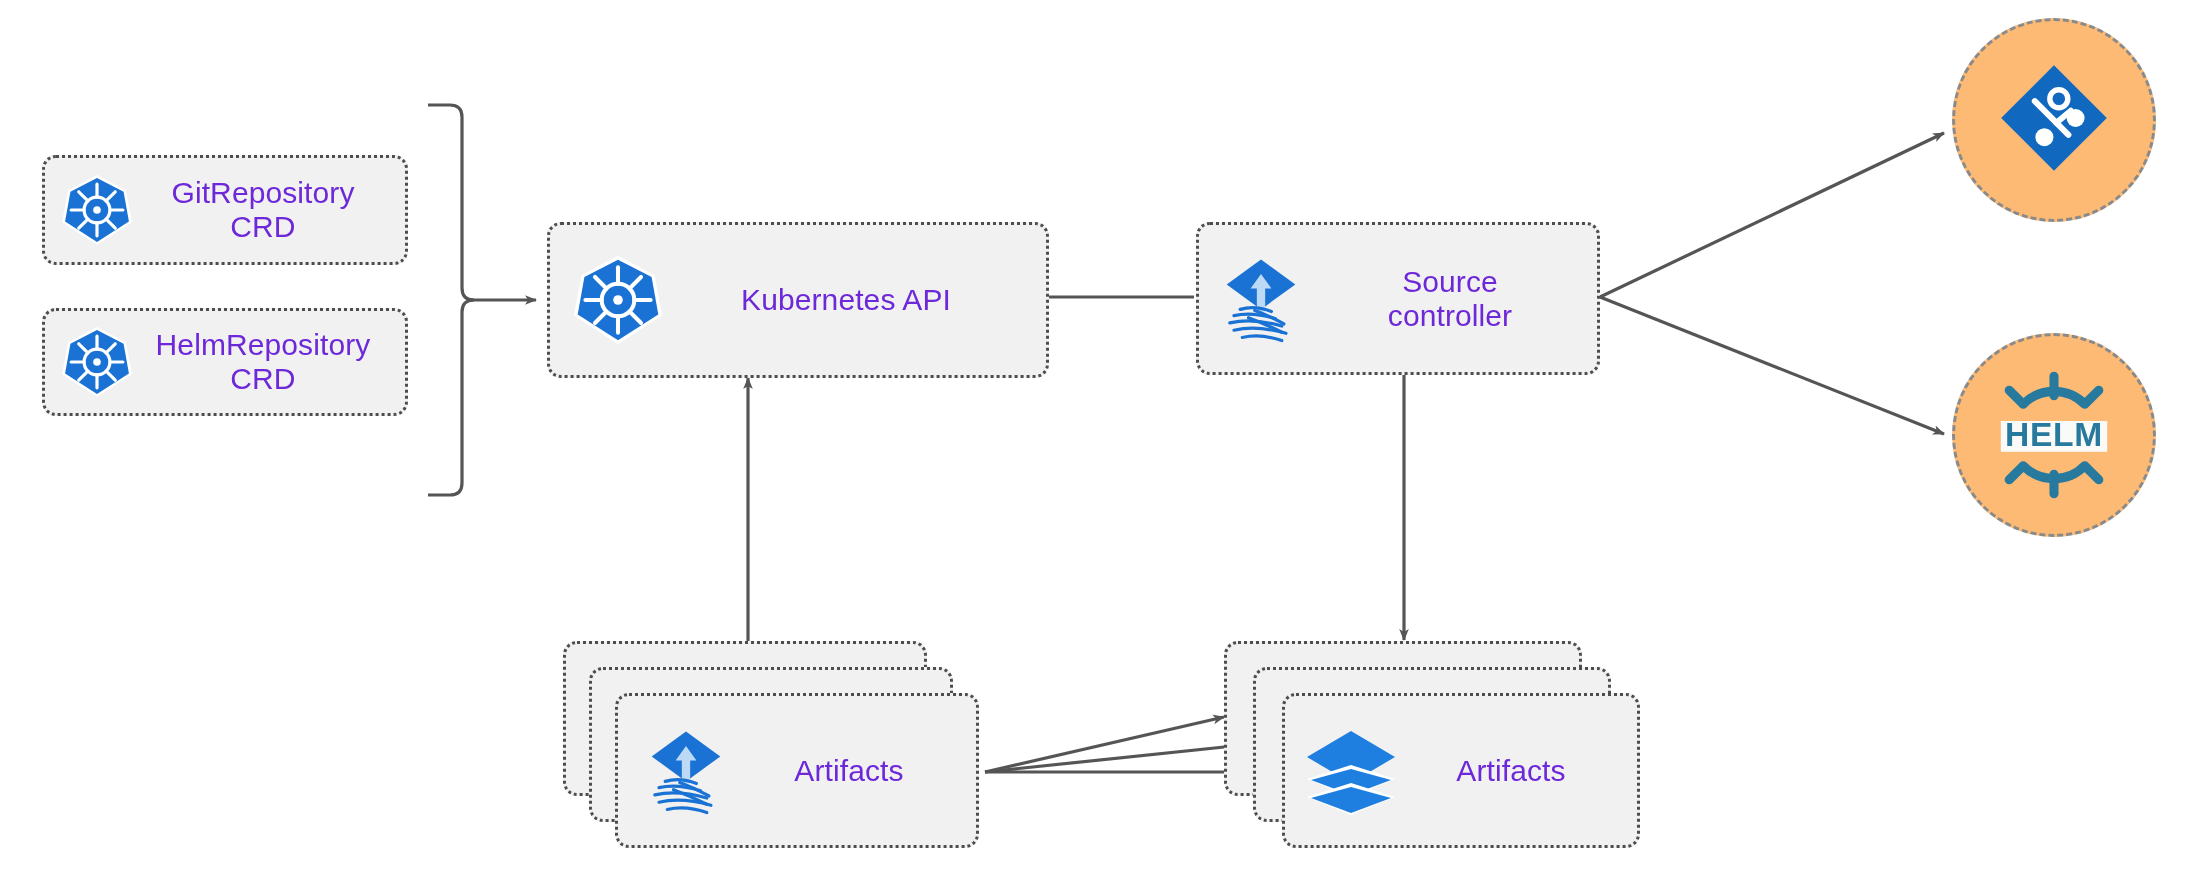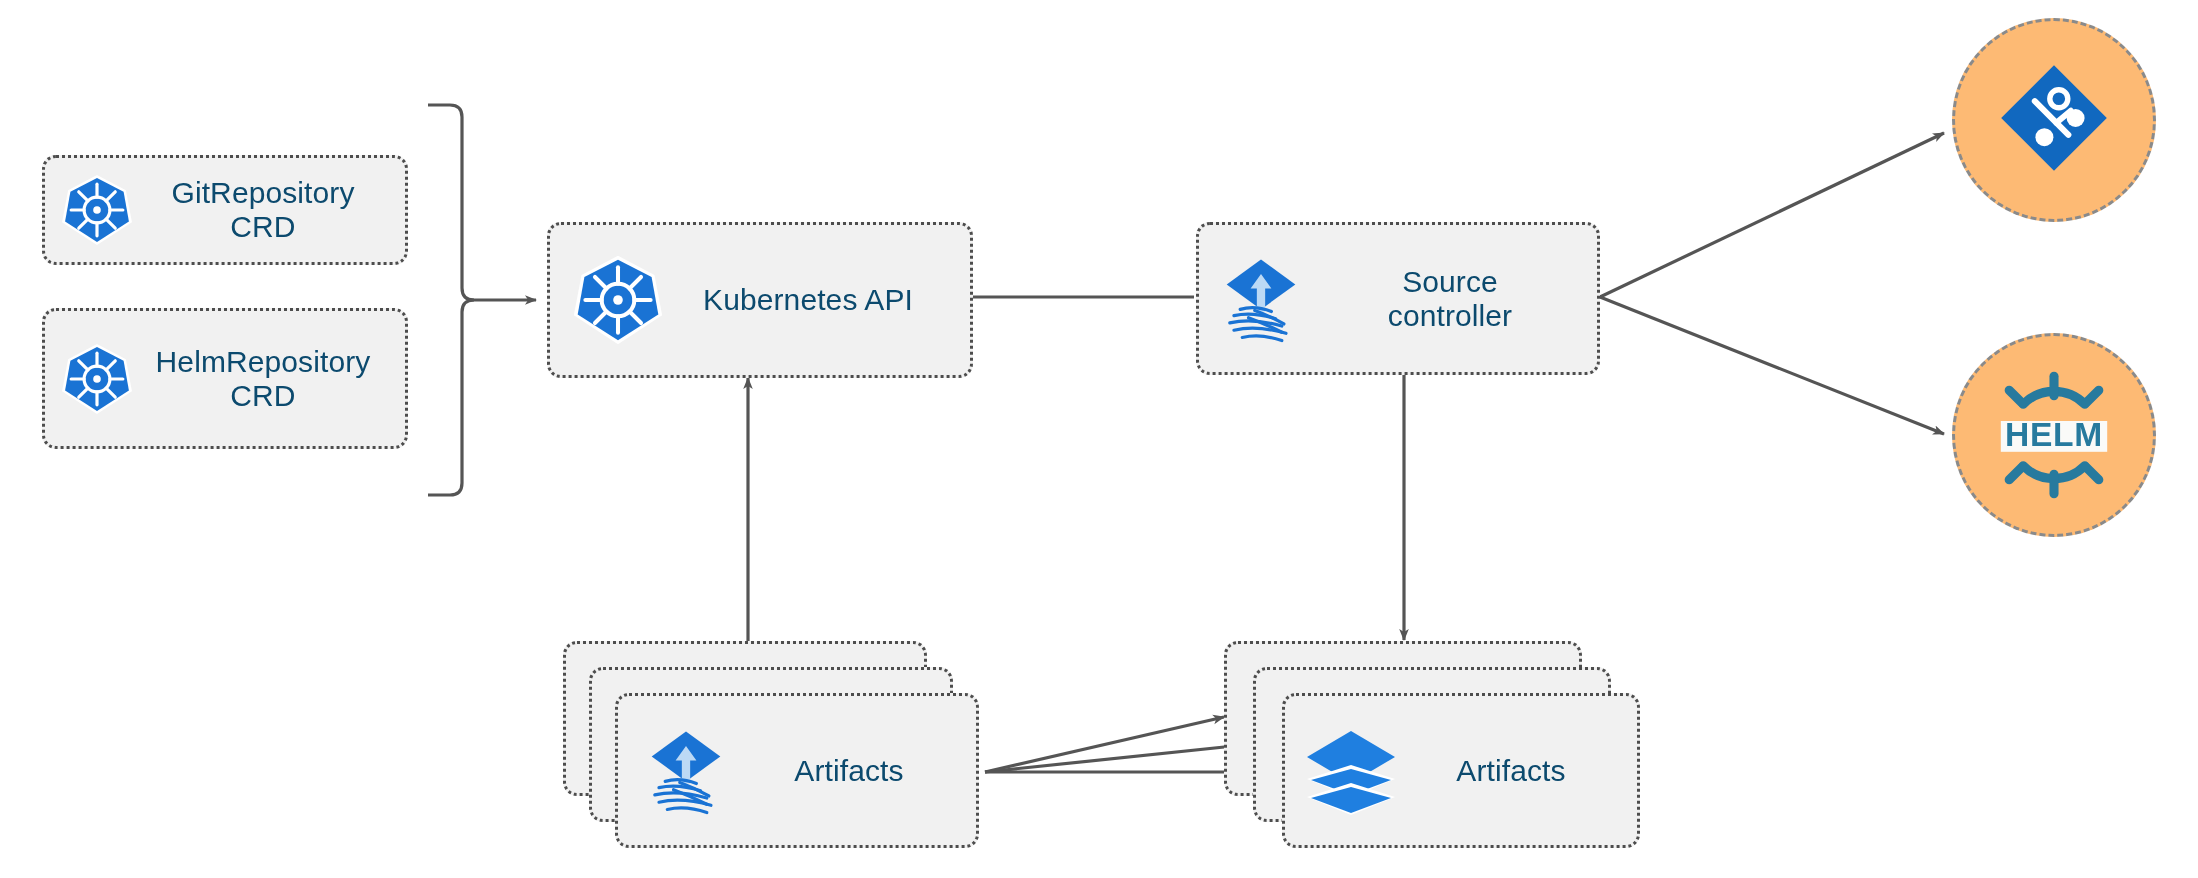--- a/index.html
+++ b/index.html
@@ -5,21 +5,21 @@
   html,body{margin:0;padding:0;background:#ffffff;}
   body{width:2198px;height:878px;overflow:hidden;
        font-family:"Liberation Sans","DejaVu Sans",sans-serif;}
   #stage{position:relative;width:2198px;height:878px;background:#fff;}
   #wires{position:absolute;left:0;top:0;width:2198px;height:878px;}
   .node{position:absolute;box-sizing:border-box;background:#f1f1f1;
         border:3px dotted #4d4d4d;border-radius:14px;
         display:flex;align-items:center;}
   .node.ghost{background:#f1f1f1;}
   .ico{flex:0 0 auto;display:flex;align-items:center;justify-content:center;}
-  .lbl{flex:1 1 auto;text-align:center;color:#0c4a6e;line-height:1.12;
+  .lbl{flex:1 1 auto;text-align:center;color:#6d28d9;line-height:1.12;
        font-size:30px;letter-spacing:.1px;white-space:pre-line;}
   .circ{position:absolute;box-sizing:border-box;border:3px dashed #8a8a8a;
         border-radius:50%;background:#fdba74;display:flex;
         align-items:center;justify-content:center;}
 </style>
 </head>
 <body>
 
 <div id="stage">
 
@@ -60,21 +60,21 @@
           <line x1="74" y1="26" x2="62" y2="38"></line>
           <line x1="38" y1="62" x2="26" y2="74"></line>
         </g>
         <circle cx="50" cy="50" r="5" fill="#fff"></circle>
       </svg>
     </span>
     <span class="lbl">GitRepository
 CRD</span>
   </div>
 
-  <div class="node" style="left:42px;top:308px;width:366px;height:141px;padding:0 14px;">
+  <div class="node" style="left:42px;top:308px;width:366px;height:108px;padding:0 14px;">
     <span class="ico">
       <svg width="76" height="76" viewBox="0 0 100 100">
         <polygon points="50,4 88,24 96,66 50,96 4,66 12,24" fill="#ffffff"></polygon>
         <polygon points="50,8 85,26 92,65 50,92 8,65 15,26" fill="#1a73d4"></polygon>
         <g stroke="#fff" stroke-width="4.2" fill="none" stroke-linecap="round">
           <circle cx="50" cy="50" r="17"></circle>
           <line x1="50" y1="16" x2="50" y2="33"></line>
           <line x1="50" y1="67" x2="50" y2="84"></line>
           <line x1="16" y1="50" x2="33" y2="50"></line>
           <line x1="67" y1="50" x2="84" y2="50"></line>
@@ -83,21 +83,21 @@
           <line x1="74" y1="26" x2="62" y2="38"></line>
           <line x1="38" y1="62" x2="26" y2="74"></line>
         </g>
         <circle cx="50" cy="50" r="5" fill="#fff"></circle>
       </svg>
     </span>
     <span class="lbl">HelmRepository
 CRD</span>
   </div>
 
-  <div class="node" style="left:547px;top:222px;width:426px;height:156px;padding:0 20px;">
+  <div class="node" style="left:547px;top:222px;width:502px;height:156px;padding:0 20px;">
     <span class="ico">
       <svg width="96" height="96" viewBox="0 0 100 100">
         <polygon points="50,4 88,24 96,66 50,96 4,66 12,24" fill="#ffffff"></polygon>
         <polygon points="50,8 85,26 92,65 50,92 8,65 15,26" fill="#1a73d4"></polygon>
         <g stroke="#fff" stroke-width="4.2" fill="none" stroke-linecap="round">
           <circle cx="50" cy="50" r="17"></circle>
           <line x1="50" y1="16" x2="50" y2="33"></line>
           <line x1="50" y1="67" x2="50" y2="84"></line>
           <line x1="16" y1="50" x2="33" y2="50"></line>
           <line x1="67" y1="50" x2="84" y2="50"></line>

